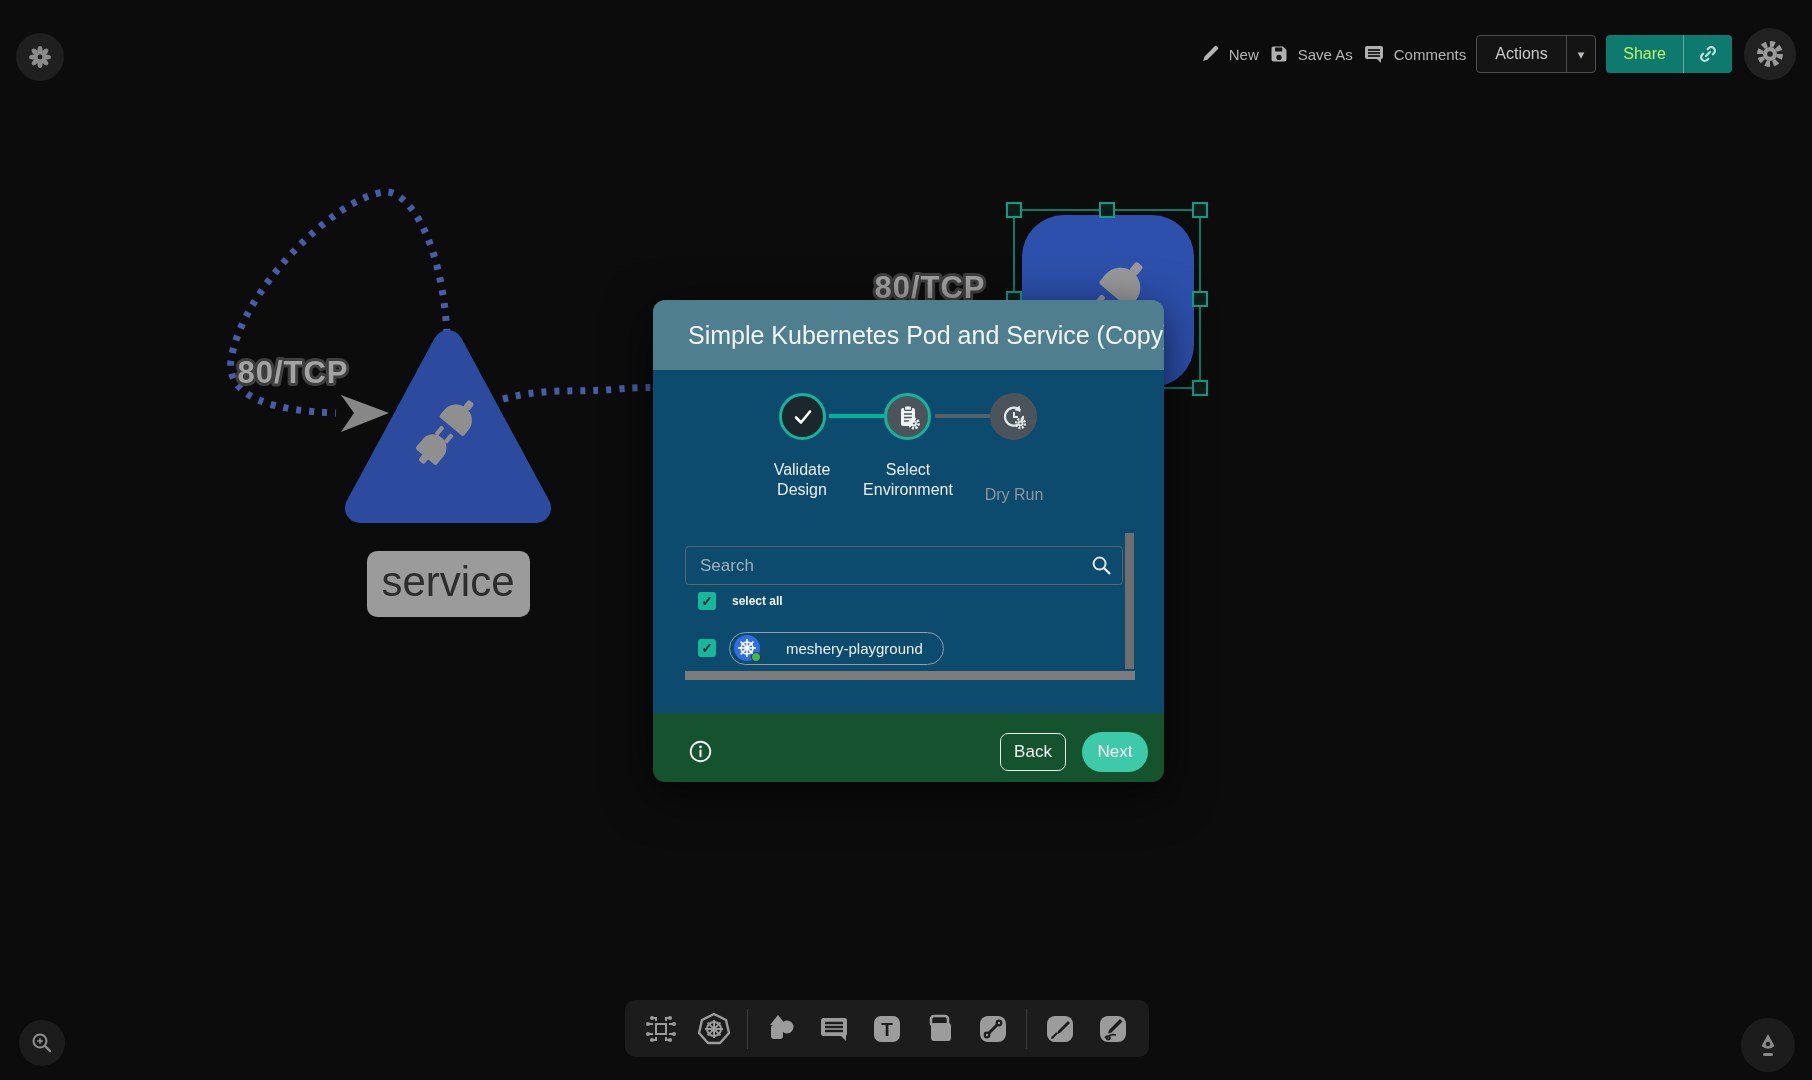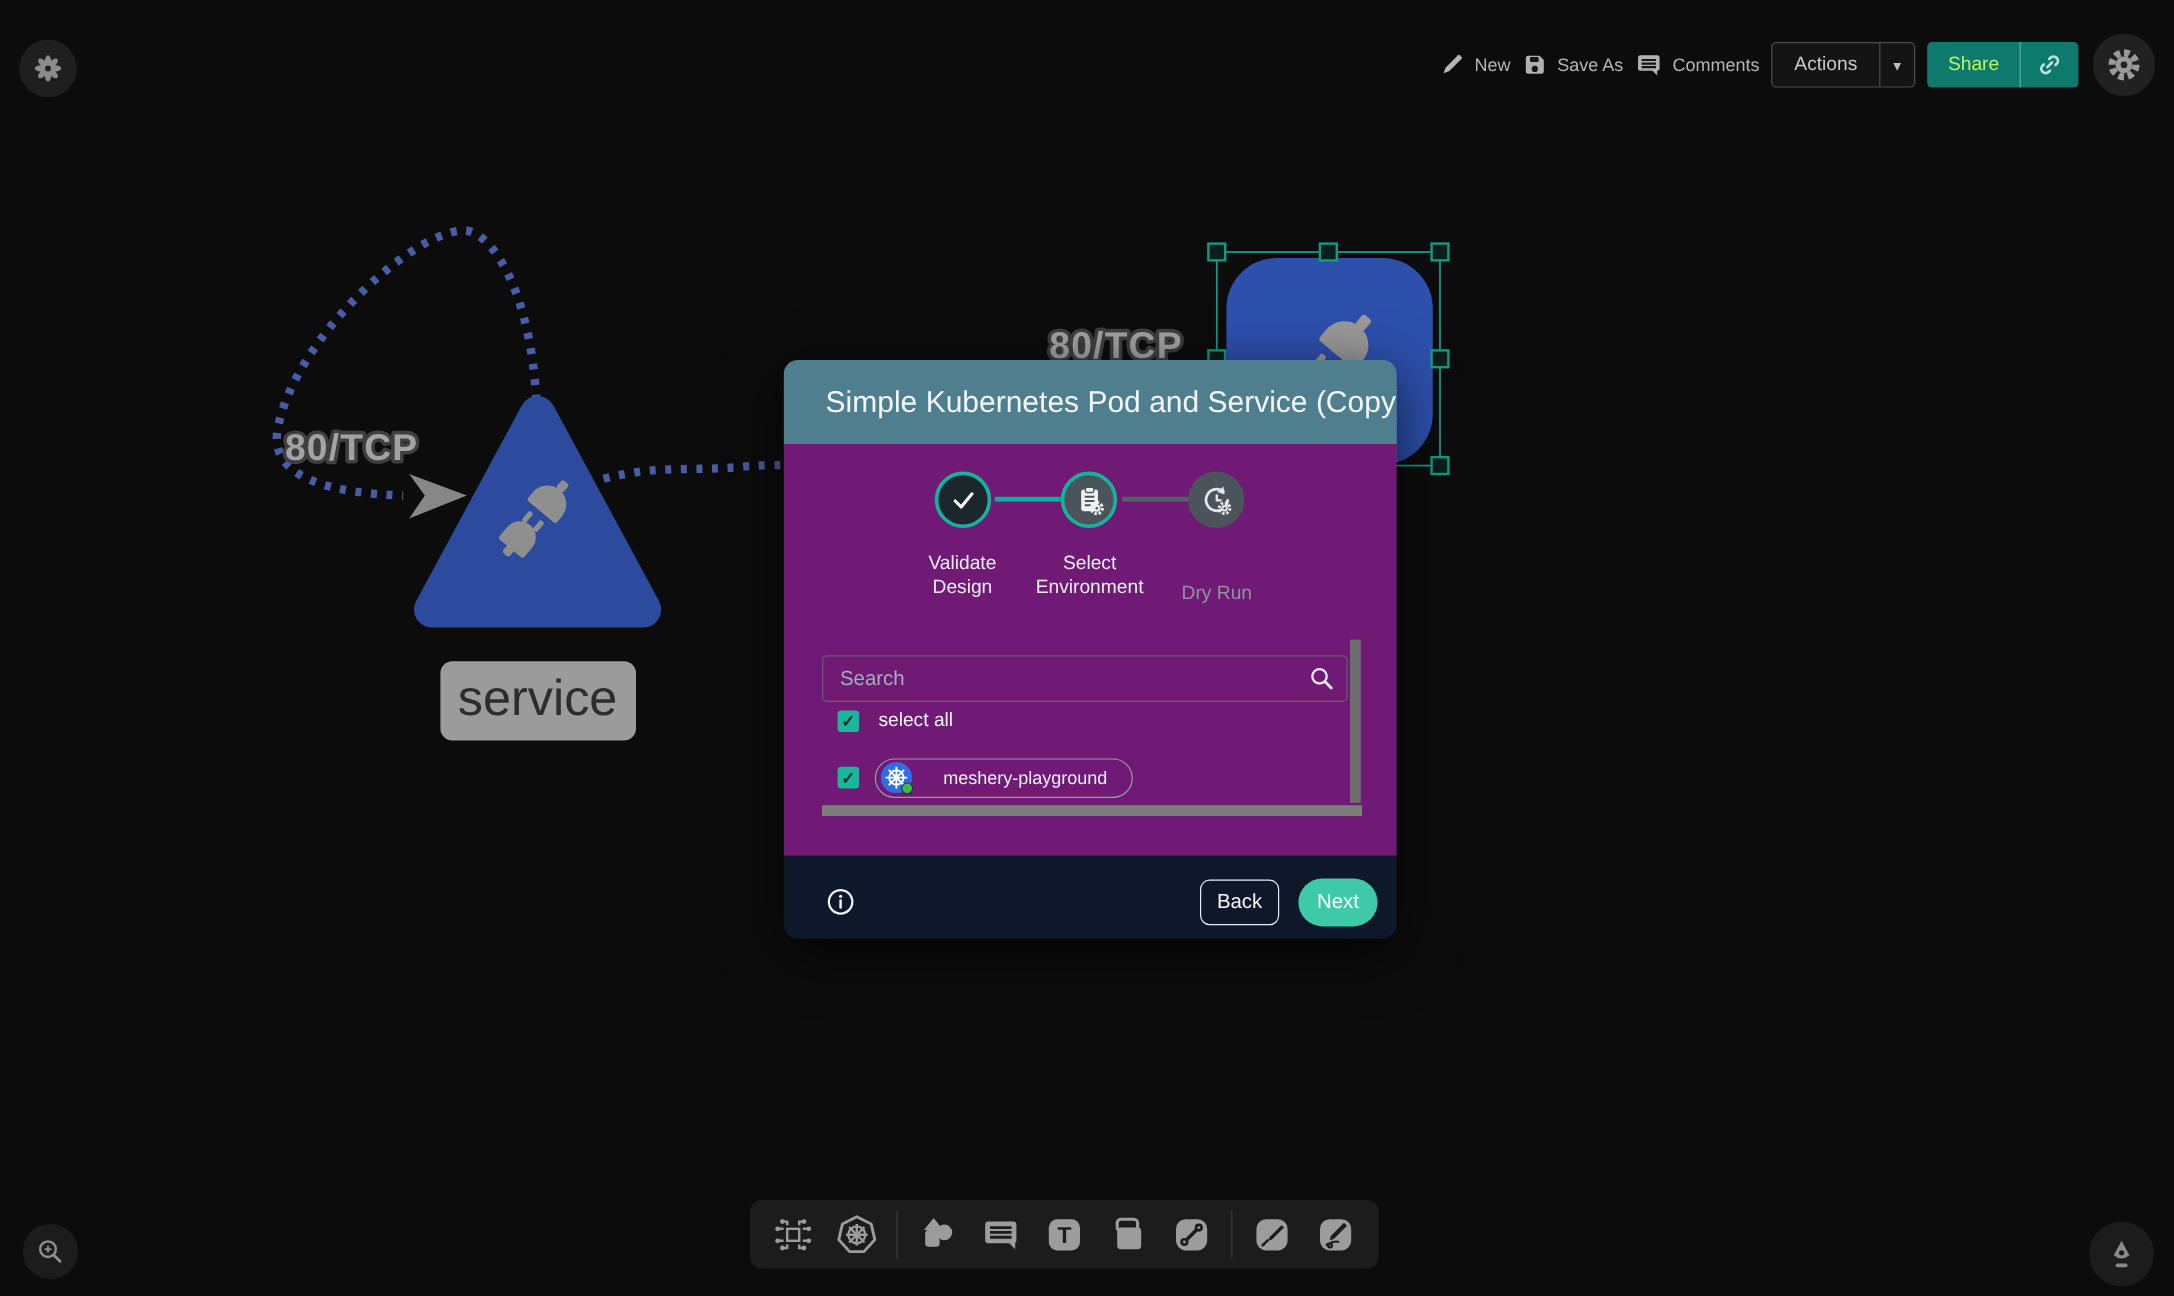--- a/index.html
+++ b/index.html
@@ -27,22 +27,22 @@
     display:flex;align-items:center;gap:13px;padding:0 16px;}
   .tool{width:40px;height:40px;display:flex;align-items:center;justify-content:center;cursor:pointer;}
   .dock .sep{width:1px;height:40px;background:#3a3a3a;}
   .round-btn{position:absolute;border-radius:50%;background:#1c1c1c;display:flex;align-items:center;justify-content:center;cursor:pointer;}
 
   
   .modal{position:absolute;left:653px;top:300px;width:511px;height:482px;border-radius:12px;overflow:hidden;
     box-shadow:0 12px 48px rgba(0,0,0,.65);}
   .m-head{height:70px;background:#4f7e8e;display:flex;align-items:center;gap:13px;padding:0 22px;}
   .m-title{flex:1;color:#f2f6f7;font-size:25px;font-weight:400;white-space:nowrap;}
-  .m-body{position:relative;height:343px;background:#701a75;}
-  .m-foot{height:77px;background:#0f172a;display:flex;align-items:center;padding:17px 16px;}
+  .m-body{position:relative;height:343px;background:#0c4a6e;}
+  .m-foot{height:77px;background:#14532d;display:flex;align-items:center;padding:17px 16px;}
 
   
   .step-circle{position:absolute;width:47px;height:47px;border-radius:50%;display:flex;align-items:center;justify-content:center;}
   .sc-done{left:126px;top:23px;background:#1b272c;border:3.5px solid #14b39a;}
   .sc-active{left:231px;top:23px;background:#4a545a;border:3.5px solid #14b39a;}
   .sc-pending{left:337px;top:23px;background:#4a545a;border:3.5px solid #4a545a;}
   .connector{position:absolute;height:4px;top:44px;}
   .conn-done{left:176px;width:55px;background:#00b39f;}
   .conn-pending{left:282px;width:55px;background:#566066;}
   .step-label{position:absolute;top:90px;width:110px;text-align:center;font-size:16px;line-height:1.25;color:#e9eef0;}
@@ -54,21 +54,21 @@
     color:#dde6ea;font-size:17px;padding:0 42px 0 14px;outline:none;}
   .search-wrap input::placeholder{color:#9fb0b8;}
   .search-ico{position:absolute;right:11px;top:9px;}
   .vscroll{position:absolute;left:472px;top:163px;width:9px;height:136px;background:#6e6e6e;}
   .hscroll{position:absolute;left:32px;top:301px;width:450px;height:9px;background:#7c7c7c;}
   .row{position:absolute;left:45px;display:flex;align-items:center;}
   .row-selectall{top:222px;gap:16px;}
   .row-env{top:261px;gap:13px;height:34px;}
   .cbx{width:18px;height:18px;border-radius:3px;background:#17b79c;display:flex;align-items:center;justify-content:center;
     color:#15262c;font-size:14px;font-weight:700;cursor:pointer;flex:0 0 auto;}
-  .selectall-lbl{color:#f2f6f7;font-size:16px;font-weight:400;}
+  .selectall-lbl{color:#f2f6f7;font-size:12px;font-weight:700;}
   .chip{display:flex;align-items:center;gap:26px;height:33px;border:1px solid #8fa0a8;border-radius:17px;
     padding:0 20px 0 4px;cursor:pointer;}
   .chip-name{color:#e9f0f2;font-size:15px;}
   .k8s-wrap{position:relative;width:26px;height:26px;}
   .k8s-dot{position:absolute;right:-1px;bottom:-1px;width:10px;height:10px;border-radius:50%;
     background:#3fb950;border:1.5px solid #2a363c;}
 
   
   .btn-back{width:66px;height:38px;border:1.5px solid #e8eef0;border-radius:8px;background:transparent;
     color:#f2f6f7;font-size:17px;cursor:pointer;}

